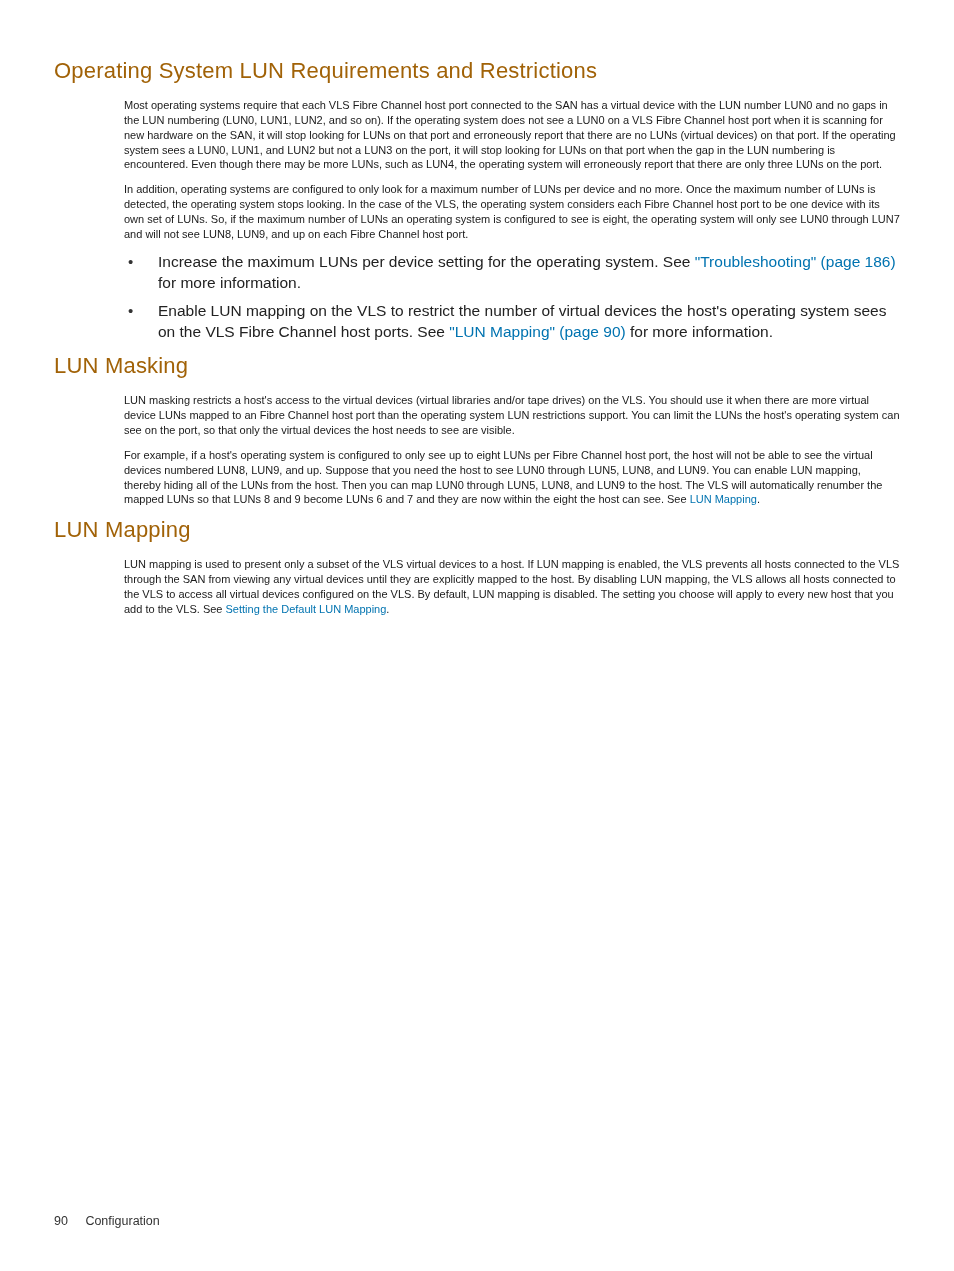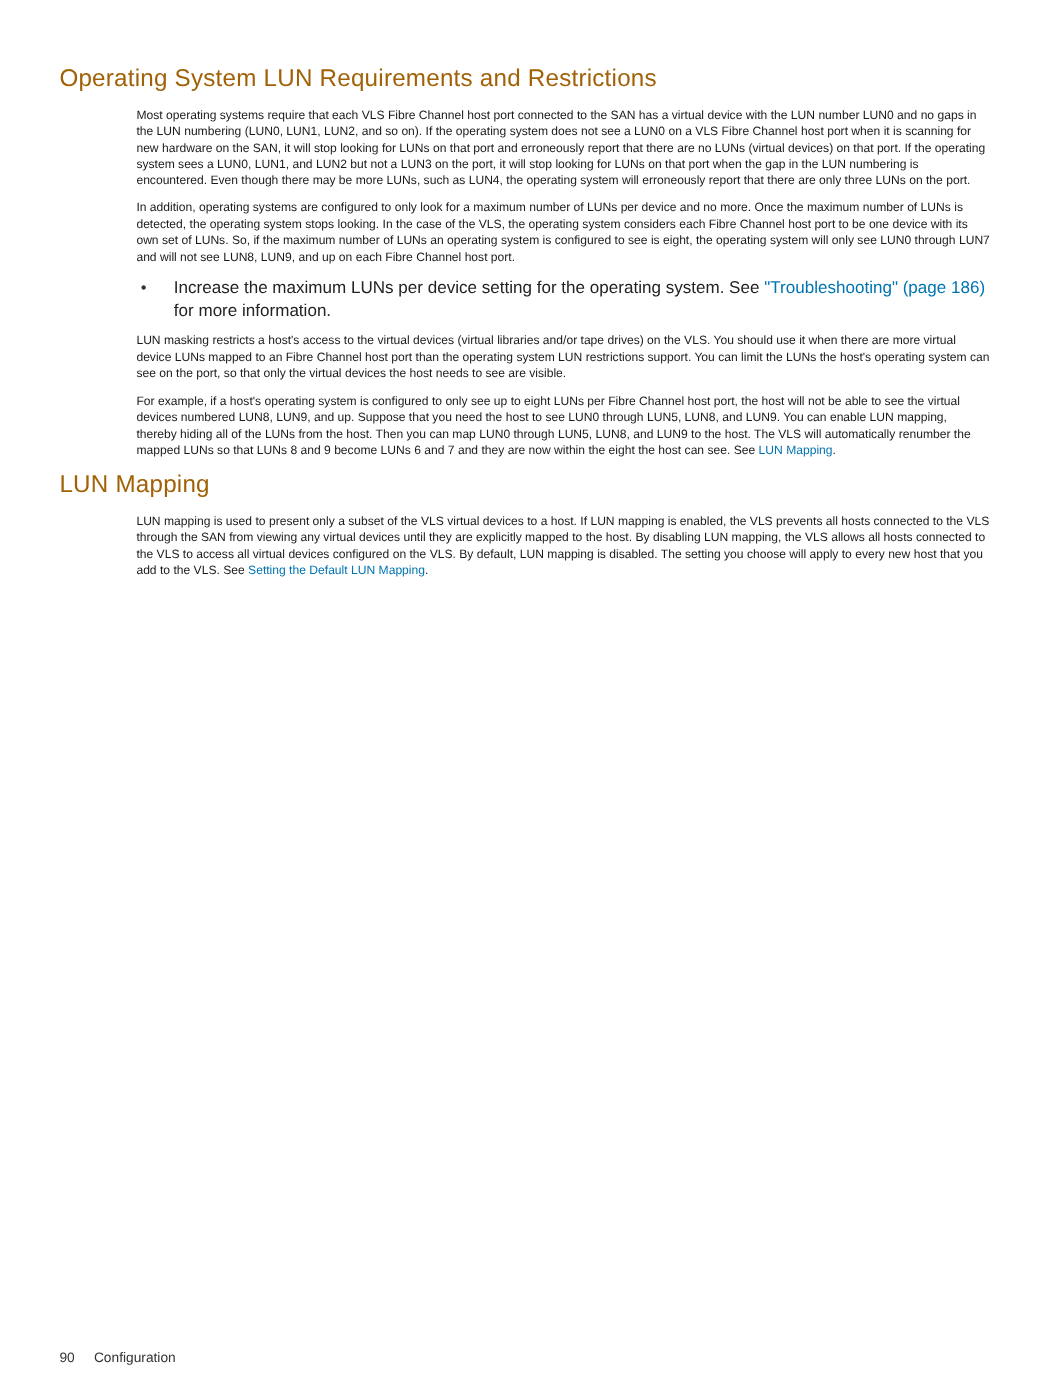--- a/index.html
+++ b/index.html
@@ -52,21 +52,21 @@
       top: 0;
       font-size: 15px;
       color: #333;
     }
     .link {
       color: #0073b0;
       text-decoration: none;
     }
     .footer {
       position: absolute;
-      bottom: 30px;
+      bottom: 43px;
       left: 54px;
       font-size: 12.5px;
       color: #333;
       font-family: 'Segoe UI', Arial, sans-serif;
     }
     .footer .page-num {
       margin-right: 14px;
     }
   </style>
 </head>
@@ -76,22 +76,26 @@
 
   <h2>Operating System LUN Requirements and Restrictions</h2>
   <div class="body-text">
     <p>Most operating systems require that each VLS Fibre Channel host port connected to the SAN has a virtual device with the LUN number LUN0 and no gaps in the LUN numbering (LUN0, LUN1, LUN2, and so on). If the operating system does not see a LUN0 on a VLS Fibre Channel host port when it is scanning for new hardware on the SAN, it will stop looking for LUNs on that port and erroneously report that there are no LUNs (virtual devices) on that port. If the operating system sees a LUN0, LUN1, and LUN2 but not a LUN3 on the port, it will stop looking for LUNs on that port when the gap in the LUN numbering is encountered. Even though there may be more LUNs, such as LUN4, the operating system will erroneously report that there are only three LUNs on the port.</p>
     <p>In addition, operating systems are configured to only look for a maximum number of LUNs per device and no more. Once the maximum number of LUNs is detected, the operating system stops looking. In the case of the VLS, the operating system considers each Fibre Channel host port to be one device with its own set of LUNs. So, if the maximum number of LUNs an operating system is configured to see is eight, the operating system will only see LUN0 through LUN7 and will not see LUN8, LUN9, and up on each Fibre Channel host port.</p>
   </div>
   <ul>
     <li>
       <span>Increase the maximum LUNs per device setting for the operating system. See </span><a class="link">"Troubleshooting" (page 186)</a><span> for more information.</span>
     </li>
+    <li>
+      <span>Enable LUN mapping on the VLS to restrict the number of virtual devices the host's operating system sees on the VLS Fibre Channel host ports. See </span><a class="link">"LUN Mapping" (page 90)</a><span> for more information.</span>
+    </li>
   </ul>
 
+  <h2>LUN Masking</h2>
   <div class="body-text">
     <p>LUN masking restricts a host's access to the virtual devices (virtual libraries and/or tape drives) on the VLS. You should use it when there are more virtual device LUNs mapped to an Fibre Channel host port than the operating system LUN restrictions support. You can limit the LUNs the host's operating system can see on the port, so that only the virtual devices the host needs to see are visible.</p>
     <p>
       <span>For example, if a host's operating system is configured to only see up to eight LUNs per Fibre Channel host port, the host will not be able to see the virtual devices numbered LUN8, LUN9, and up. Suppose that you need the host to see LUN0 through LUN5, LUN8, and LUN9. You can enable LUN mapping, thereby hiding all of the LUNs from the host. Then you can map LUN0 through LUN5, LUN8, and LUN9 to the host. The VLS will automatically renumber the mapped LUNs so that LUNs 8 and 9 become LUNs 6 and 7 and they are now within the eight the host can see. See </span><a class="link">LUN Mapping</a><span>.</span>
     </p>
   </div>
 
   <h2>LUN Mapping</h2>
   <div class="body-text">
     <p>

